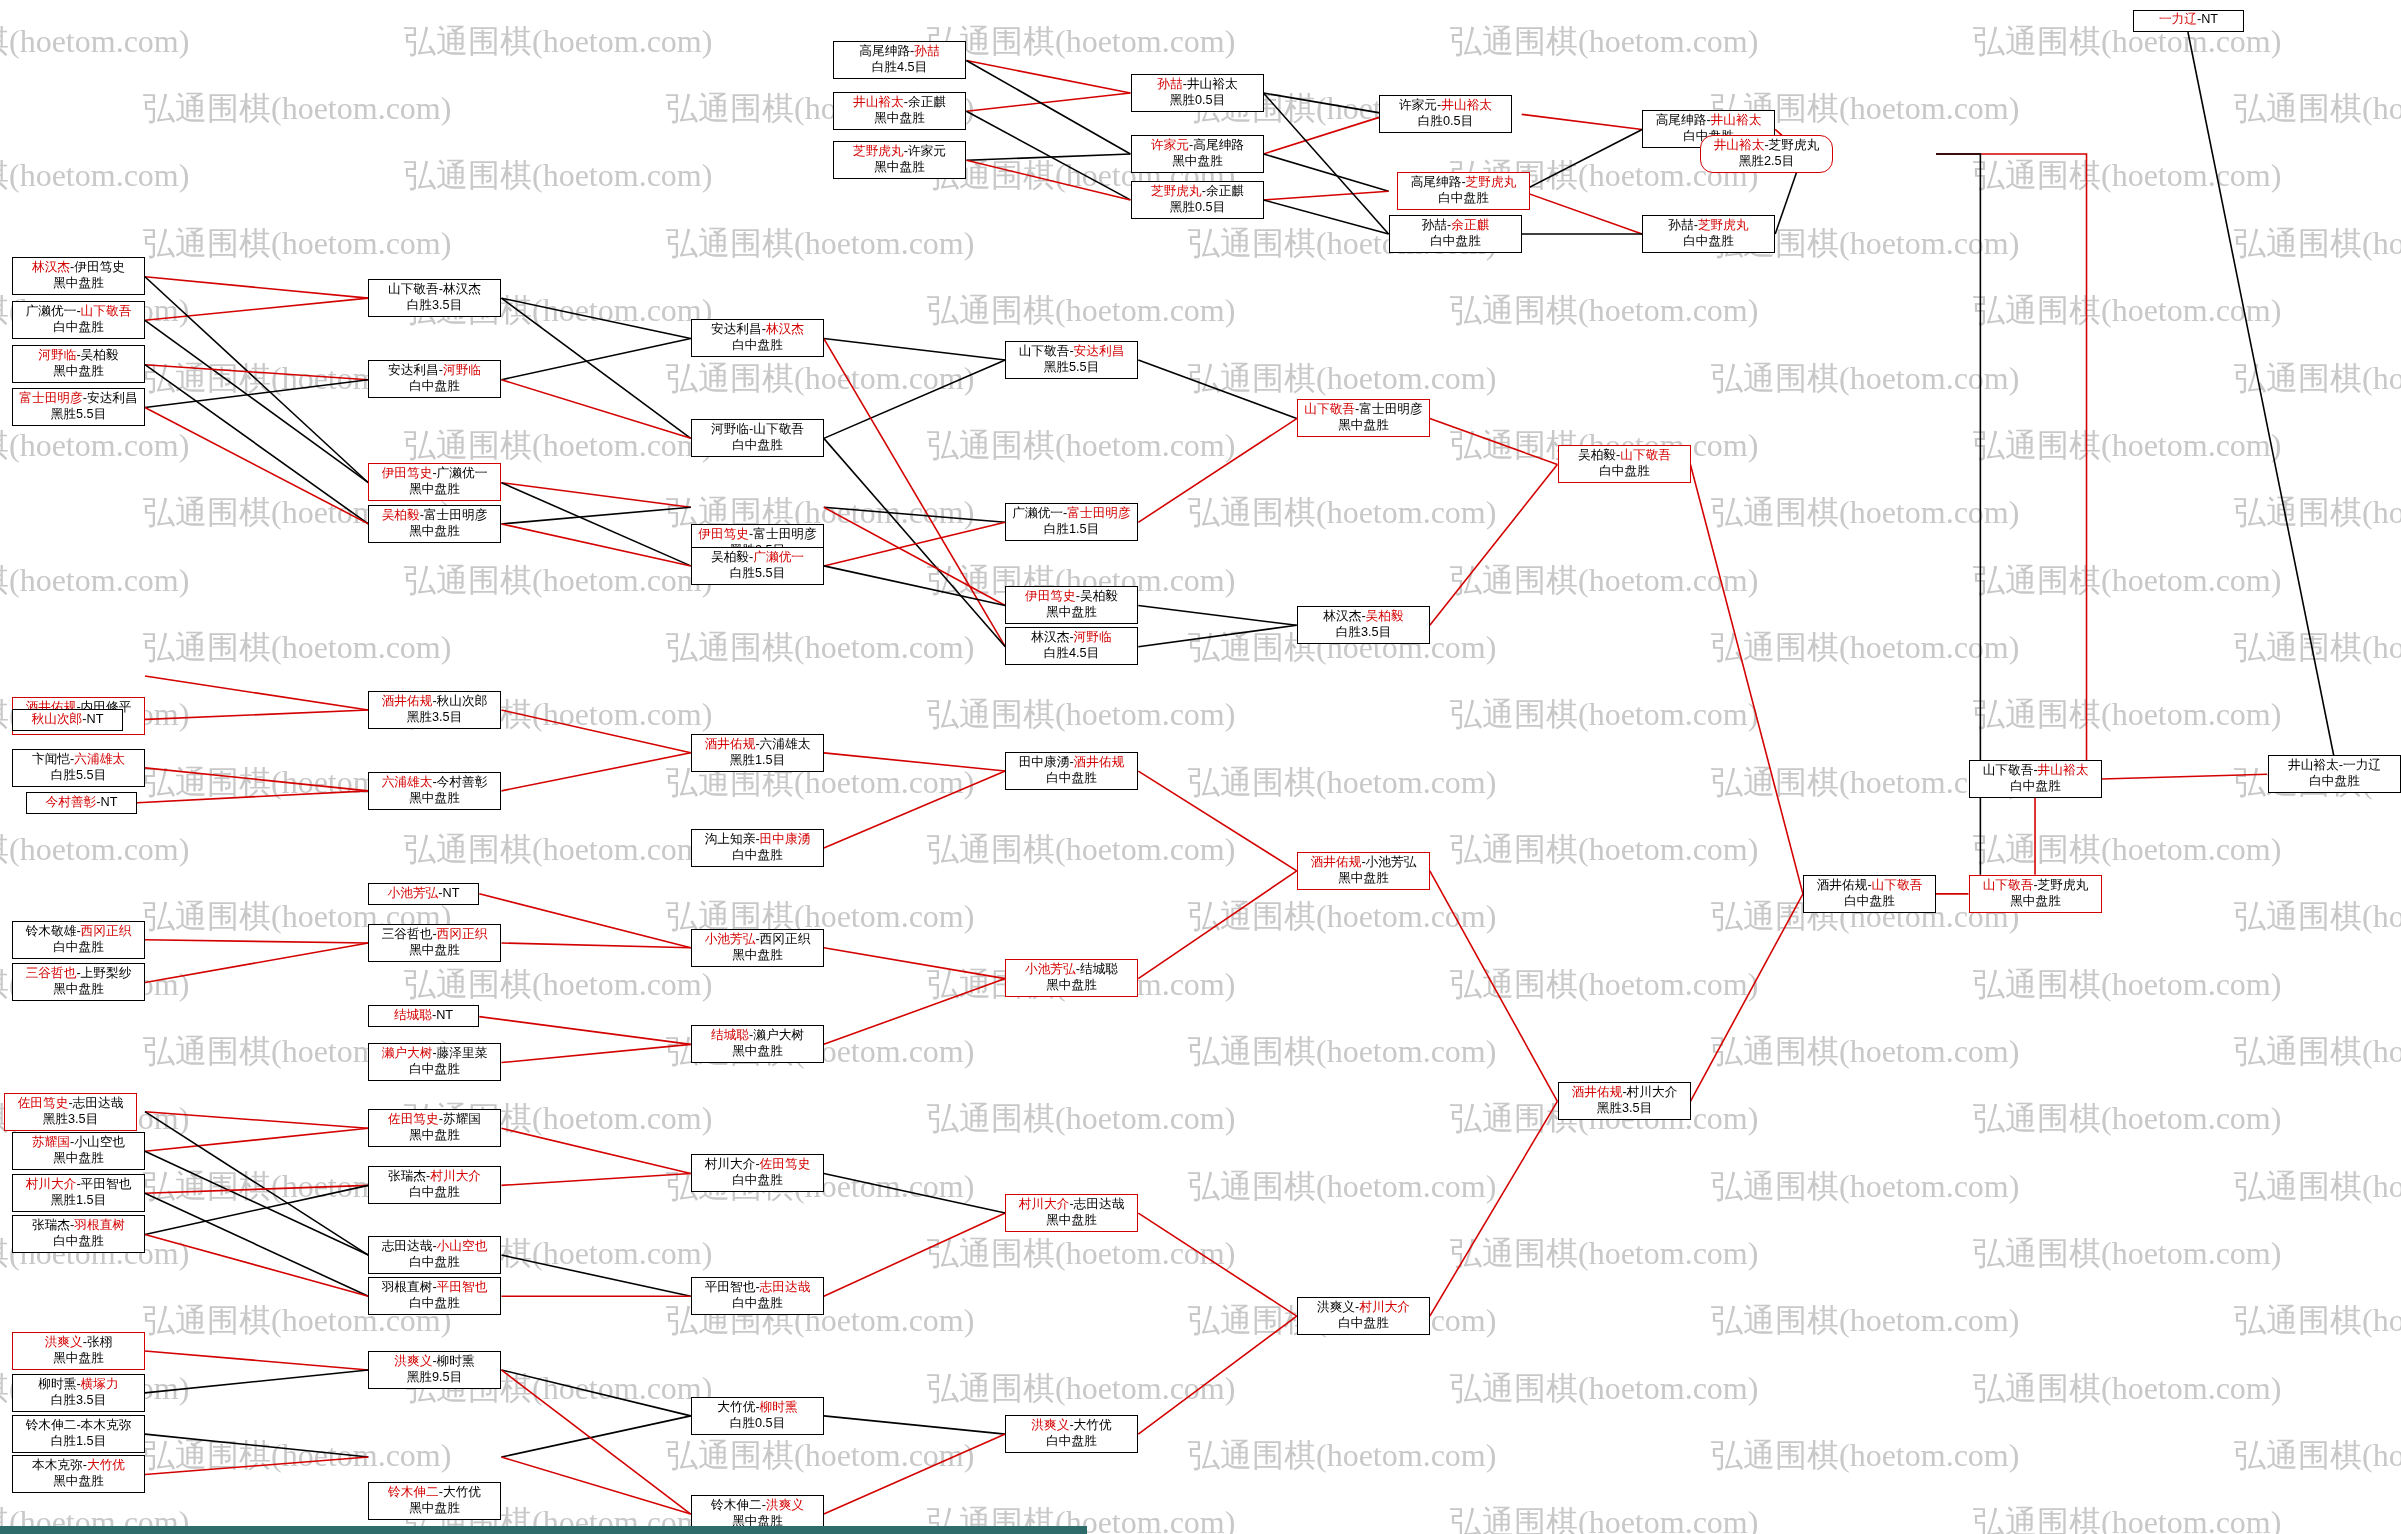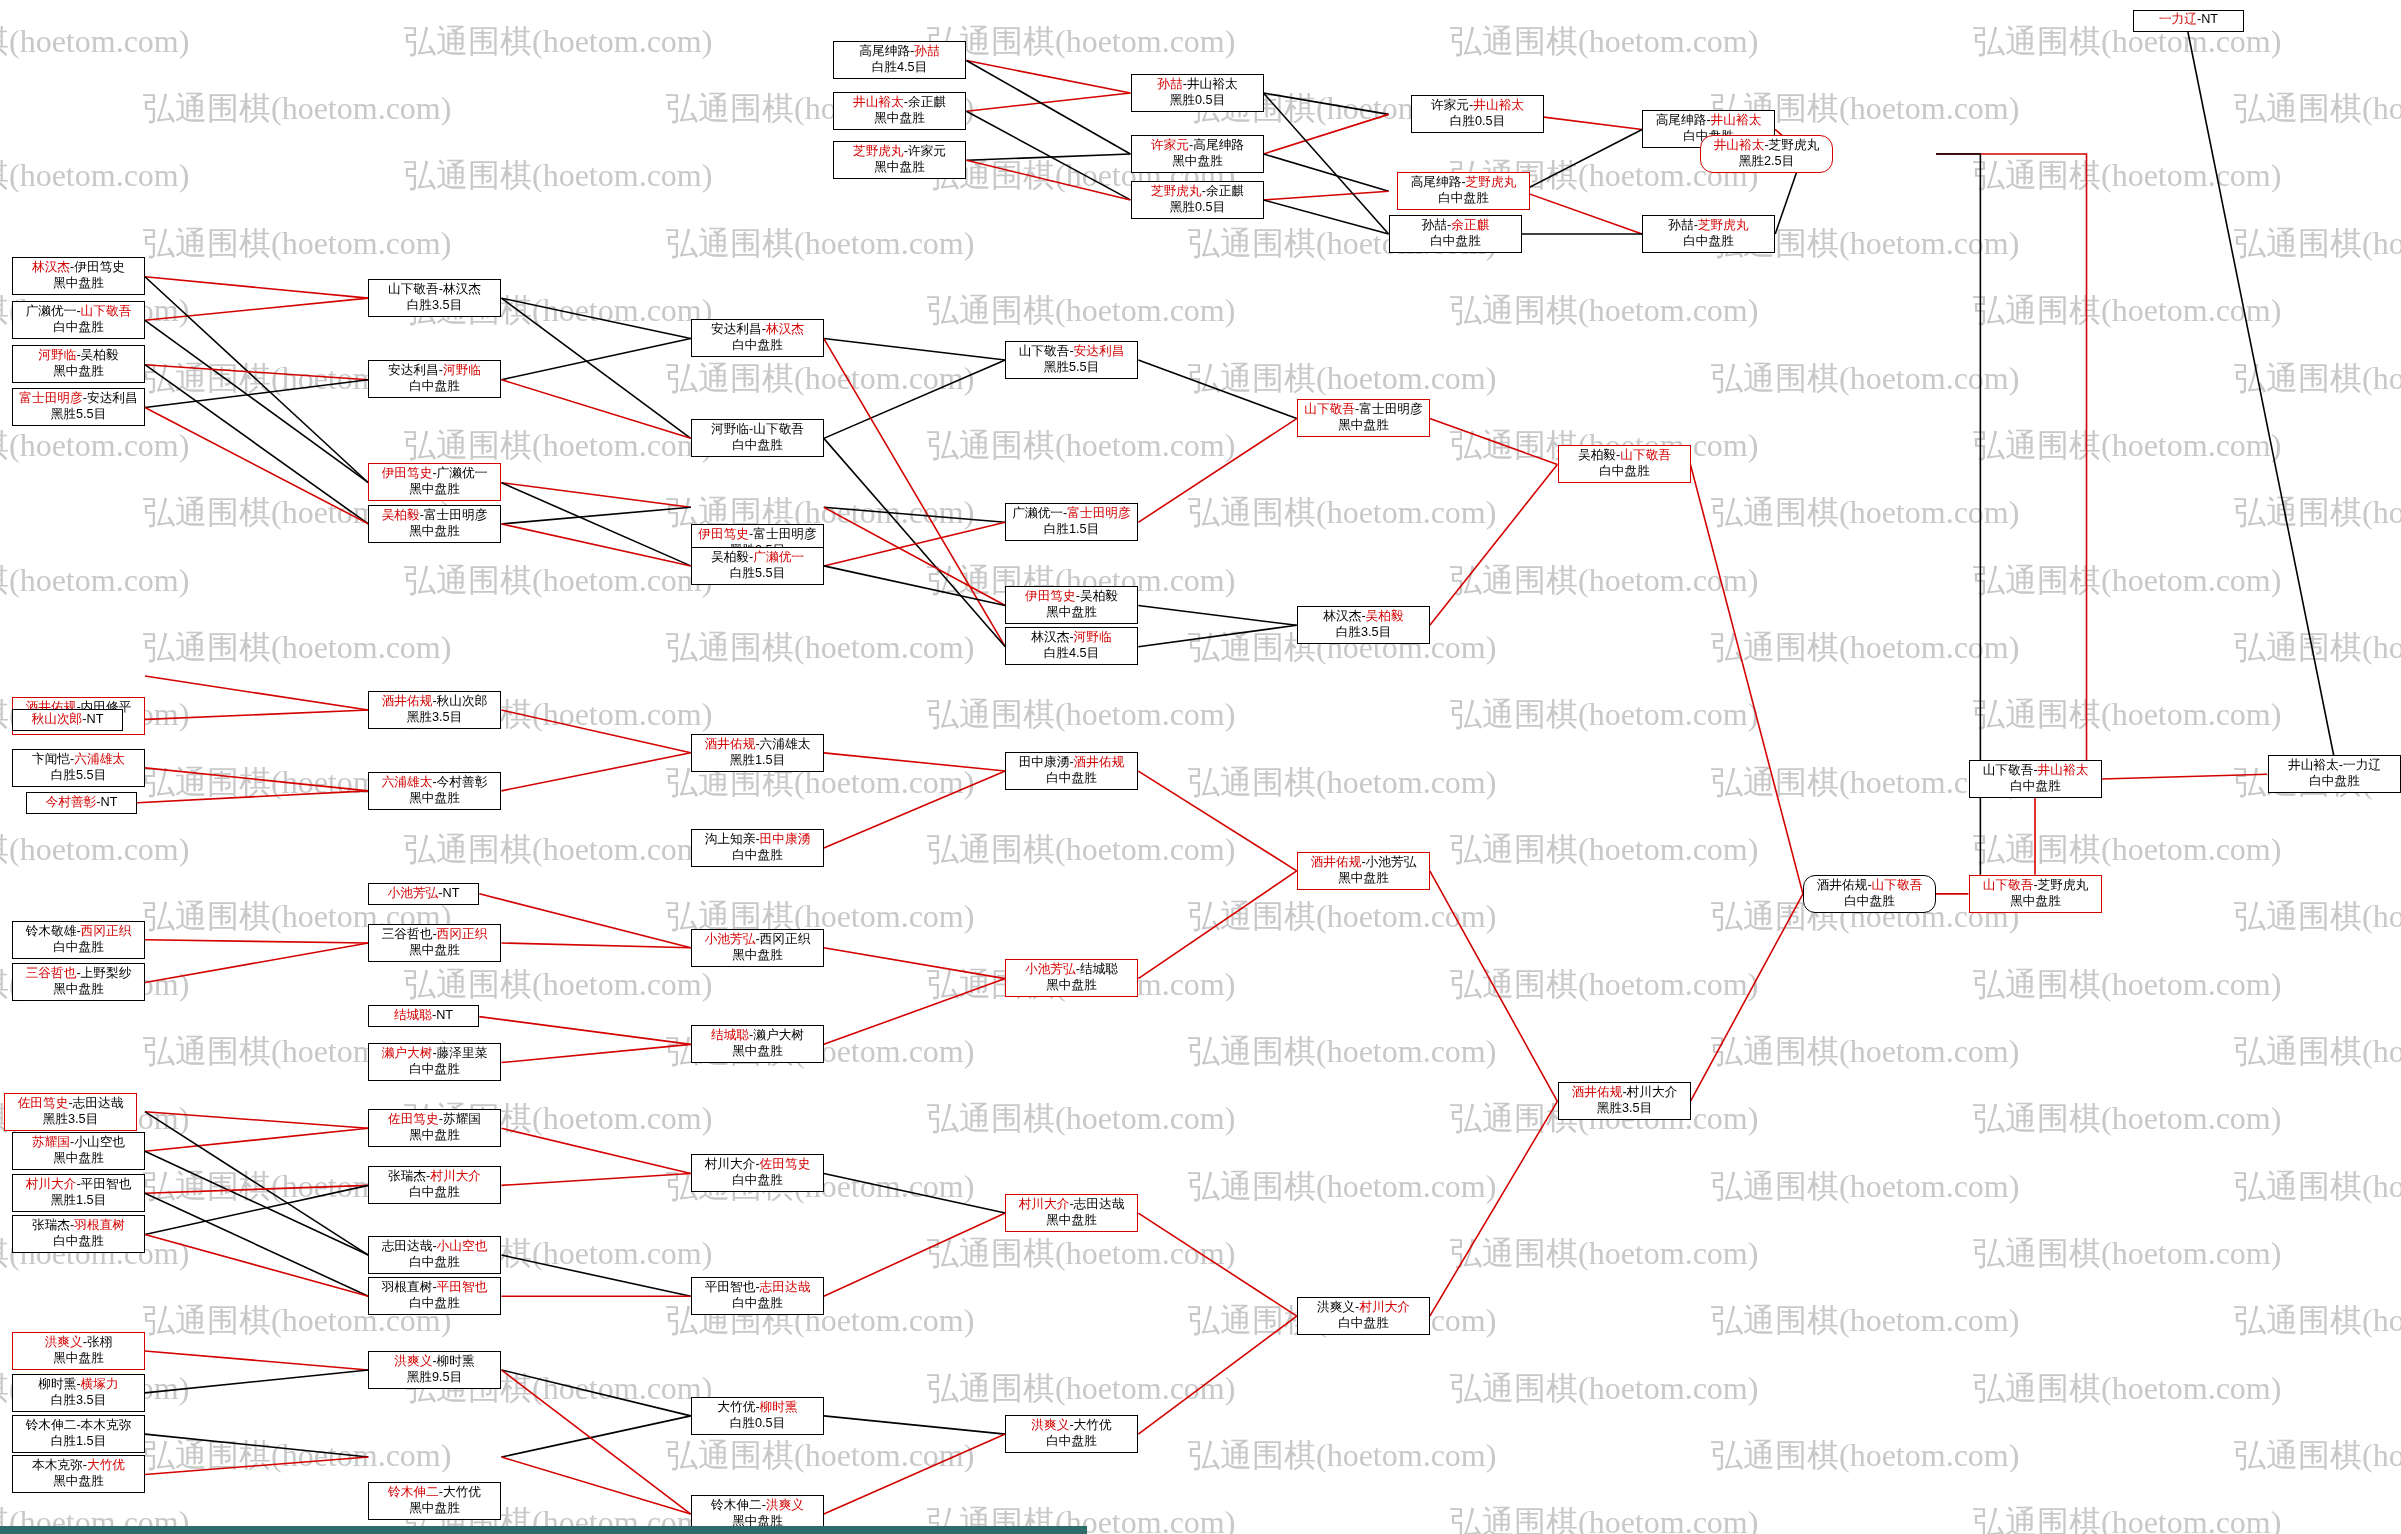--- a/index.html
+++ b/index.html
@@ -258,21 +258,21 @@
       <div class="res">黑胜0.5目</div>
     </div>
     <div class="box" style="left: 1131px; top: 135px;">
       <div><span class="red">许家元</span><span>-高尾绅路</span></div>
       <div class="res">黑中盘胜</div>
     </div>
     <div class="box" style="left: 1131px; top: 181px;">
       <div><span class="red">芝野虎丸</span><span>-余正麒</span></div>
       <div class="res">黑胜0.5目</div>
     </div>
-    <div class="box" style="left: 1411px; top: 95px;">
+    <div class="box" style="left: 1379px; top: 95px;">
       <div><span>许家元-</span><span class="red">井山裕太</span></div>
       <div class="res">白胜0.5目</div>
     </div>
     <div class="box rb" style="left: 1389px; top: 172px; margin-left: 8px;">
       <div><span>高尾绅路-</span><span class="red">芝野虎丸</span></div>
       <div class="res">白中盘胜</div>
     </div>
     <div class="box" style="left: 1389px; top: 215px;">
       <div><span>孙喆-</span><span class="red">余正麒</span></div>
       <div class="res">白中盘胜</div>
@@ -297,21 +297,21 @@
       <div class="res">白中盘胜</div>
     </div>
     <div class="box" style="left: 2268px; top: 755px;">
       <div><span>井山裕太-一力辽</span></div>
       <div class="res">白中盘胜</div>
     </div>
     <div class="box rb" style="left: 1969px; top: 875px;">
       <div><span class="red">山下敬吾</span><span>-芝野虎丸</span></div>
       <div class="res">黑中盘胜</div>
     </div>
-    <div class="box" style="left: 1803px; top: 875px; border-radius: 12px;">
+    <div class="box" style="left: 1803px; top: 875px;">
       <div><span>酒井佑规-</span><span class="red">山下敬吾</span></div>
       <div class="res">白中盘胜</div>
     </div>
     <div class="box" style="left: 12px; top: 257px;">
       <div><span class="red">林汉杰</span><span>-伊田笃史</span></div>
       <div class="res">黑中盘胜</div>
     </div>
     <div class="box" style="left: 12px; top: 301px;">
       <div><span>广濑优一-</span><span class="red">山下敬吾</span></div>
       <div class="res">白中盘胜</div>

